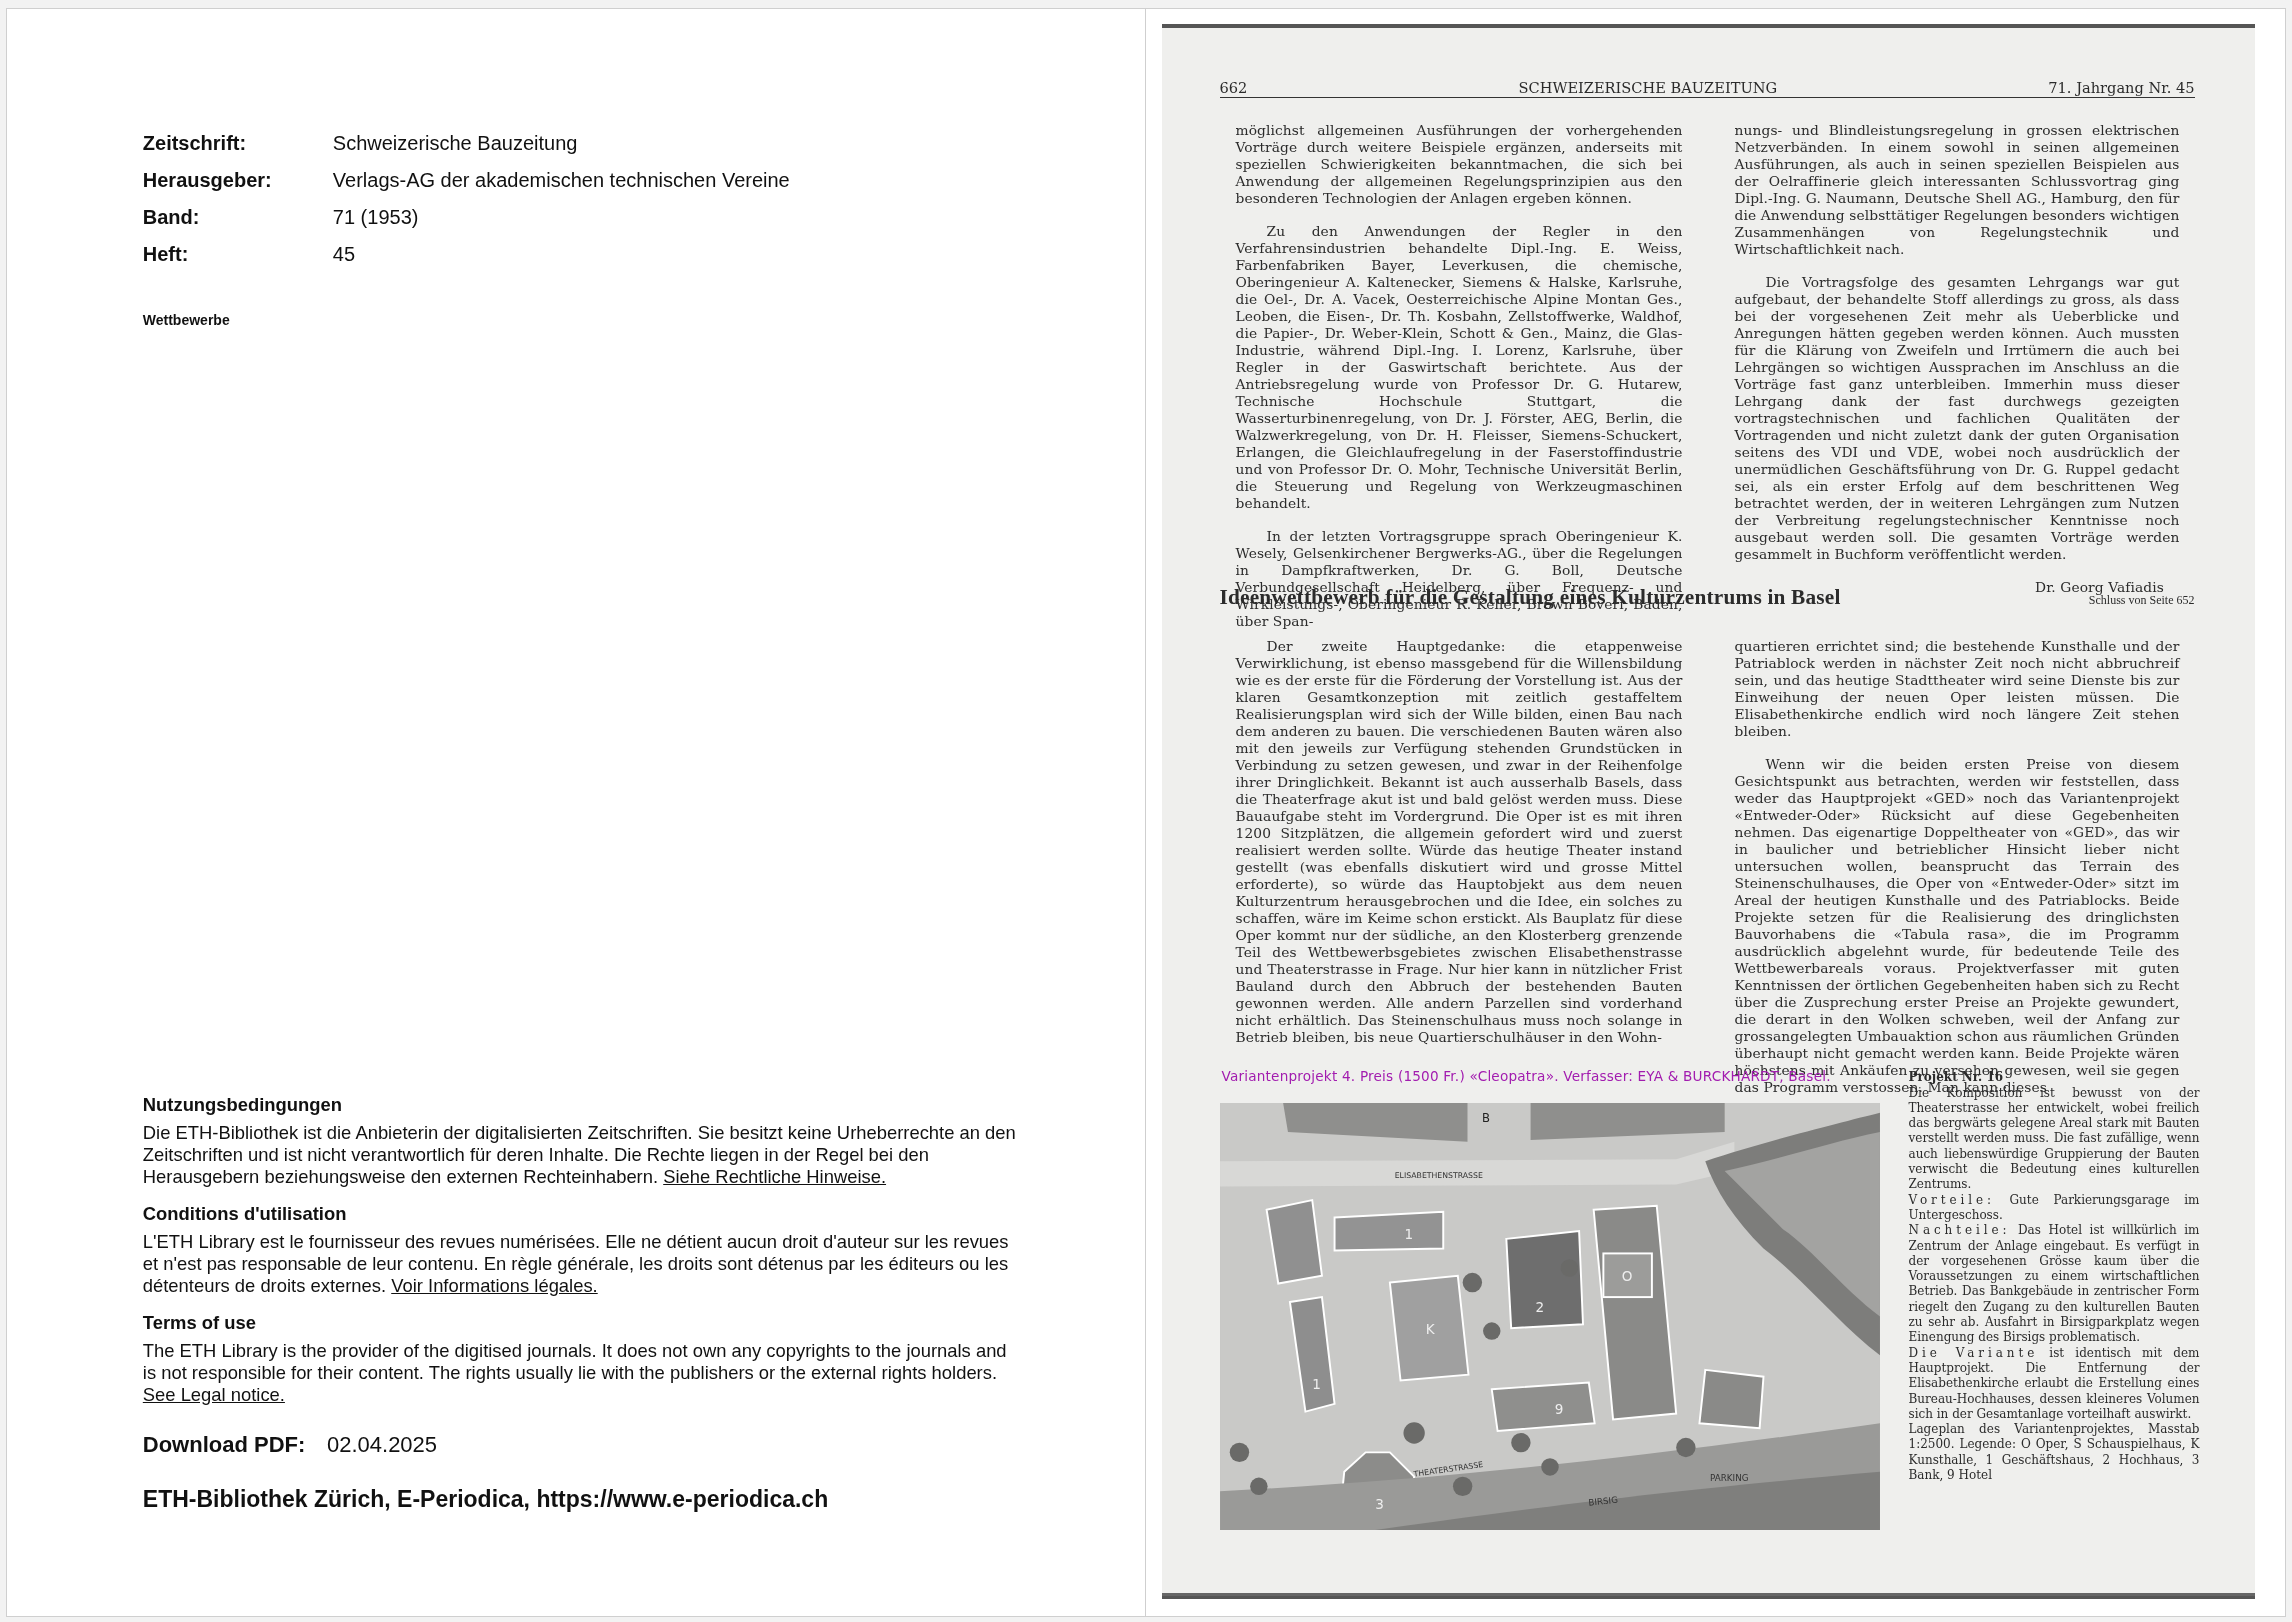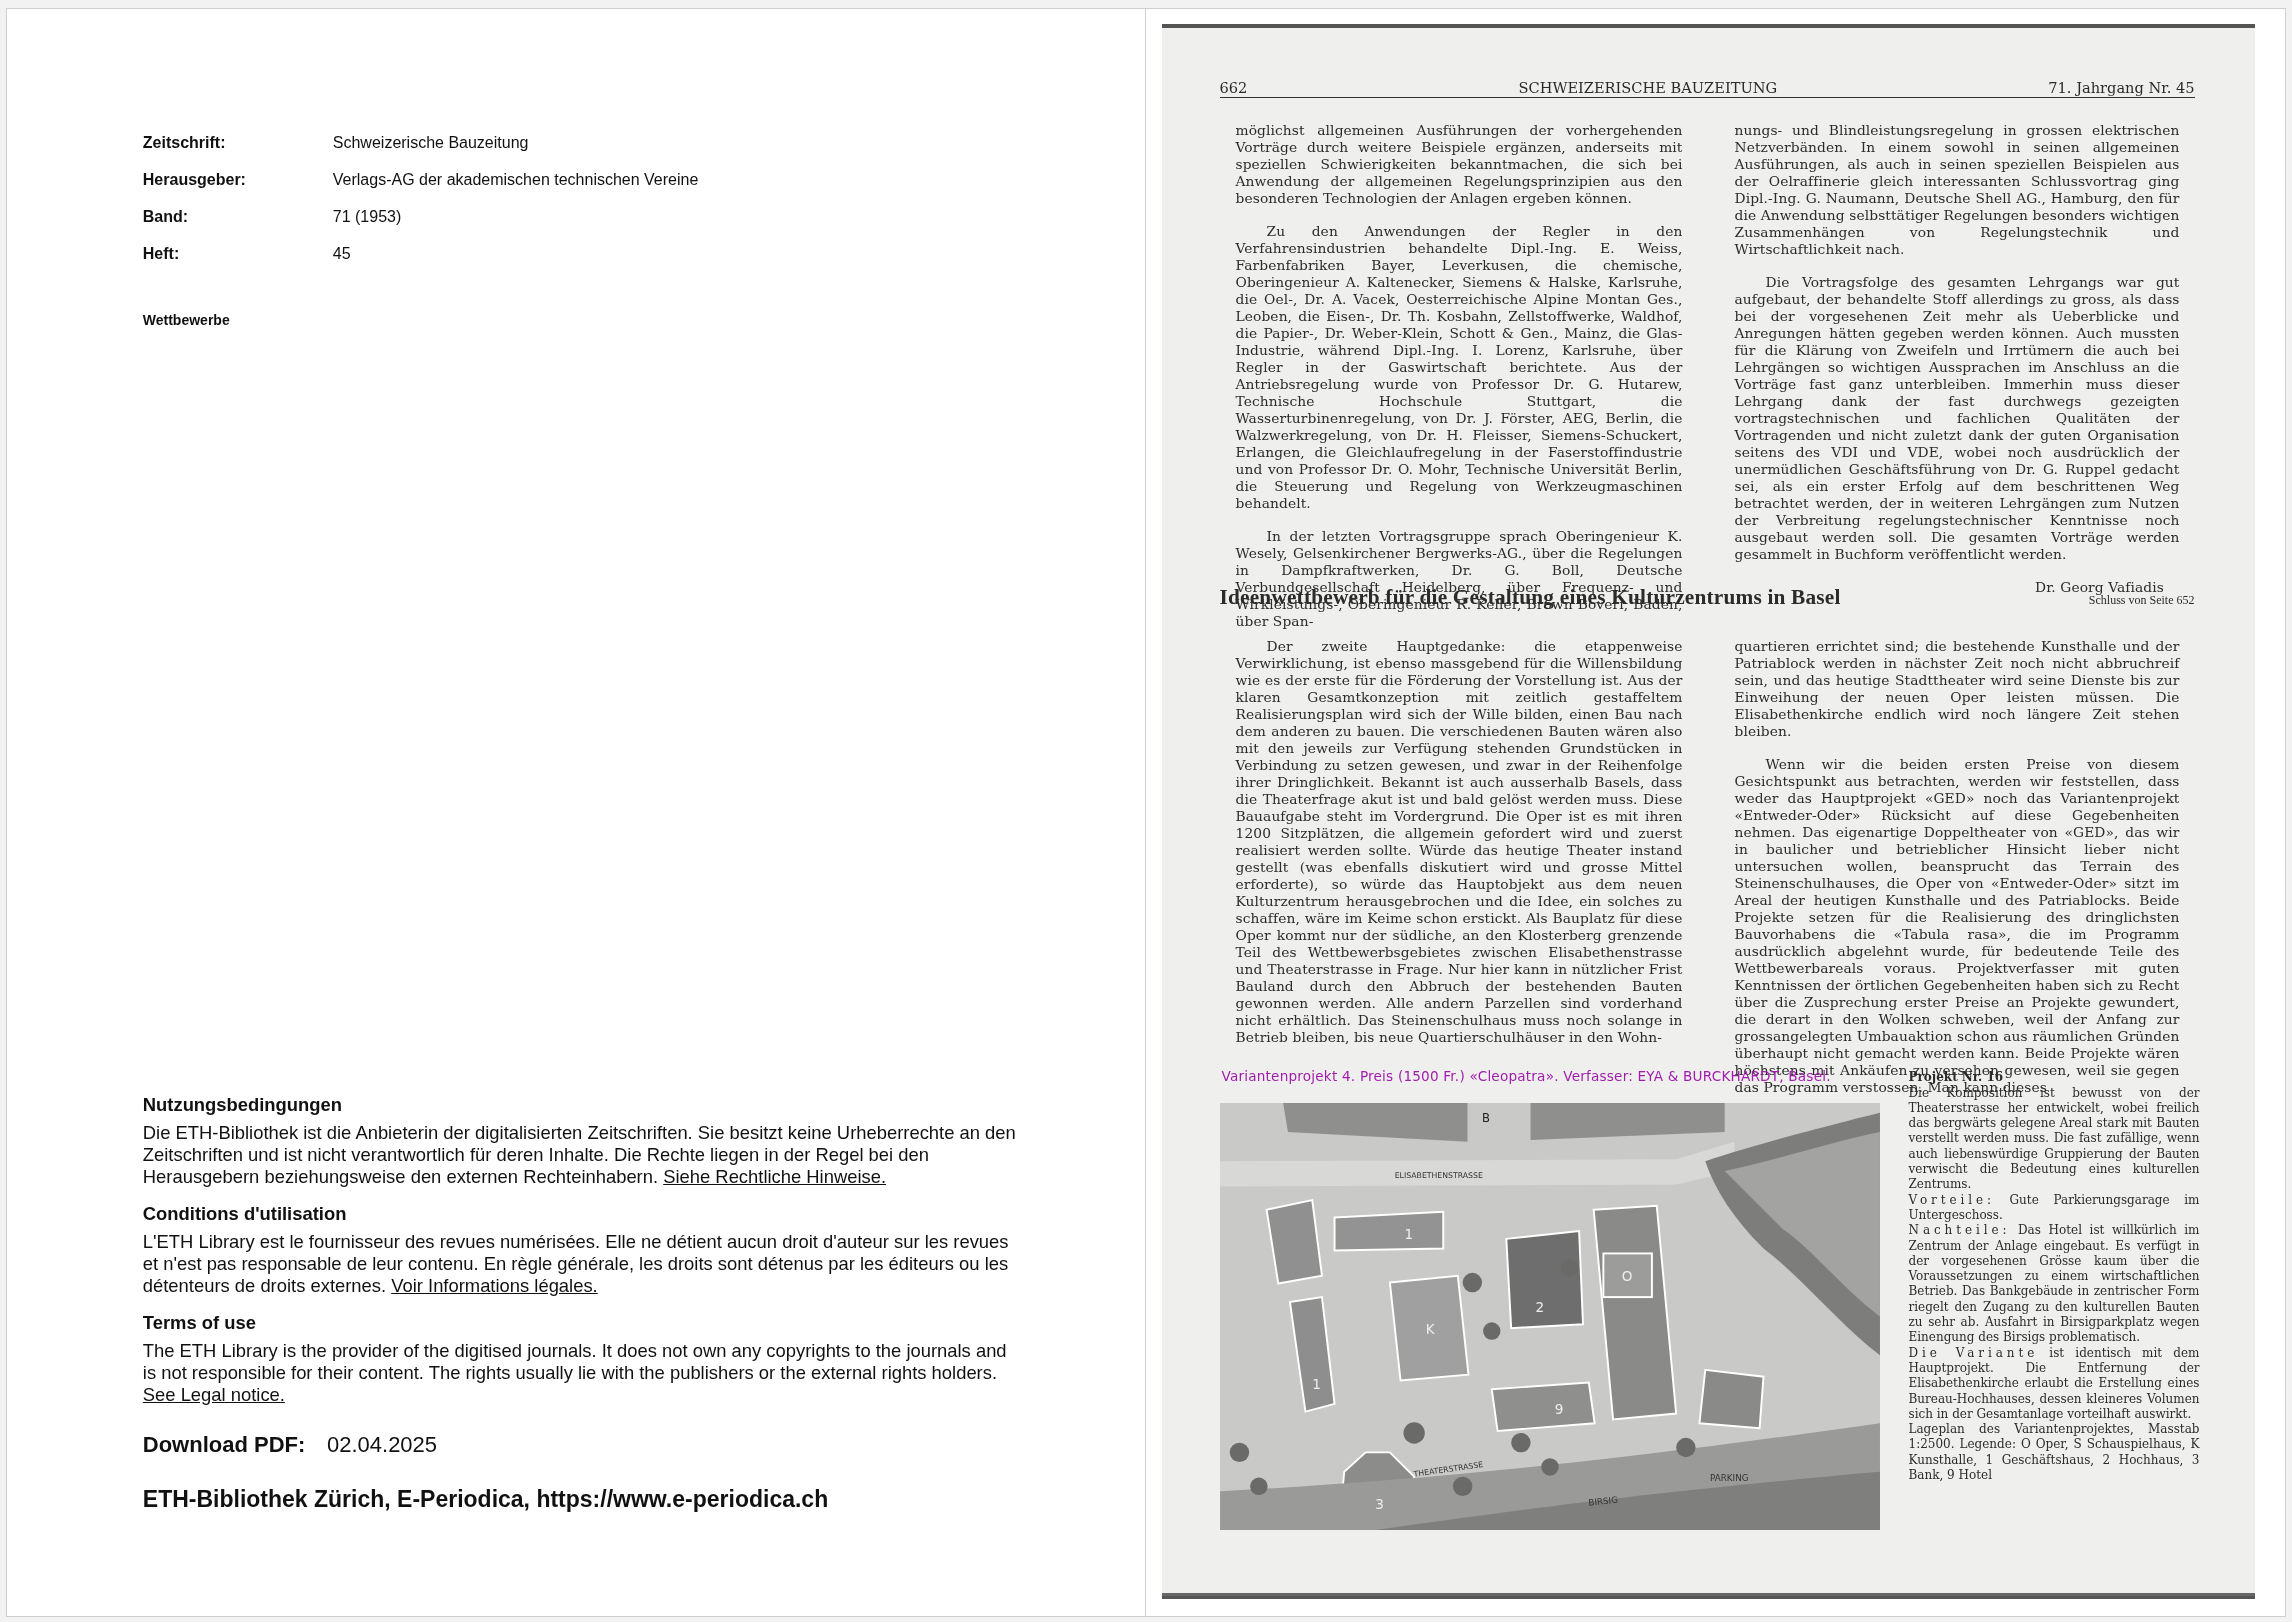--- a/index.html
+++ b/index.html
@@ -7,21 +7,21 @@
     width: 2292px; height: 1622px; background: #f2f2f2; position: relative; overflow: hidden;
     font-family: "Liberation Sans", sans-serif; color: #111;
   }
   .page {
     position: absolute; background: #ffffff; border: 1.9px solid #cfcfcf; box-sizing: border-box;
   }
   #page-left { left: 5.8px; top: 7.8px; width: 1141px; height: 1609px; }
   #page-right { left: 1145px; top: 7.8px; width: 1141px; height: 1609px; }
 
   
-  .meta-table { position: absolute; left: 136px; top: 116px; font-size: 16px; }
+  .meta-table { position: absolute; left: 136px; top: 116px; font-size: 20px; }
   .meta-row { height: 37px; display: flex; align-items: center; }
   .meta-label { width: 190px; font-weight: bold; }
   .meta-value { }
   .section-title { position: absolute; left: 136px; top: 303px; font-size: 14px; font-weight: bold; }
 
   .terms { position: absolute; left: 136px; top: 1085px; width: 873px; font-size: 18.4px; line-height: 22px; }
   .terms h3 { font-size: 18.4px; margin: 0 0 5.8px 0; font-weight: bold; }
   .terms p { margin: 0 0 15.5px 0; }
   .terms a { color: #111; text-decoration: underline; }
   .download { position: absolute; left: 136px; top: 1423px; font-size: 22px; }

